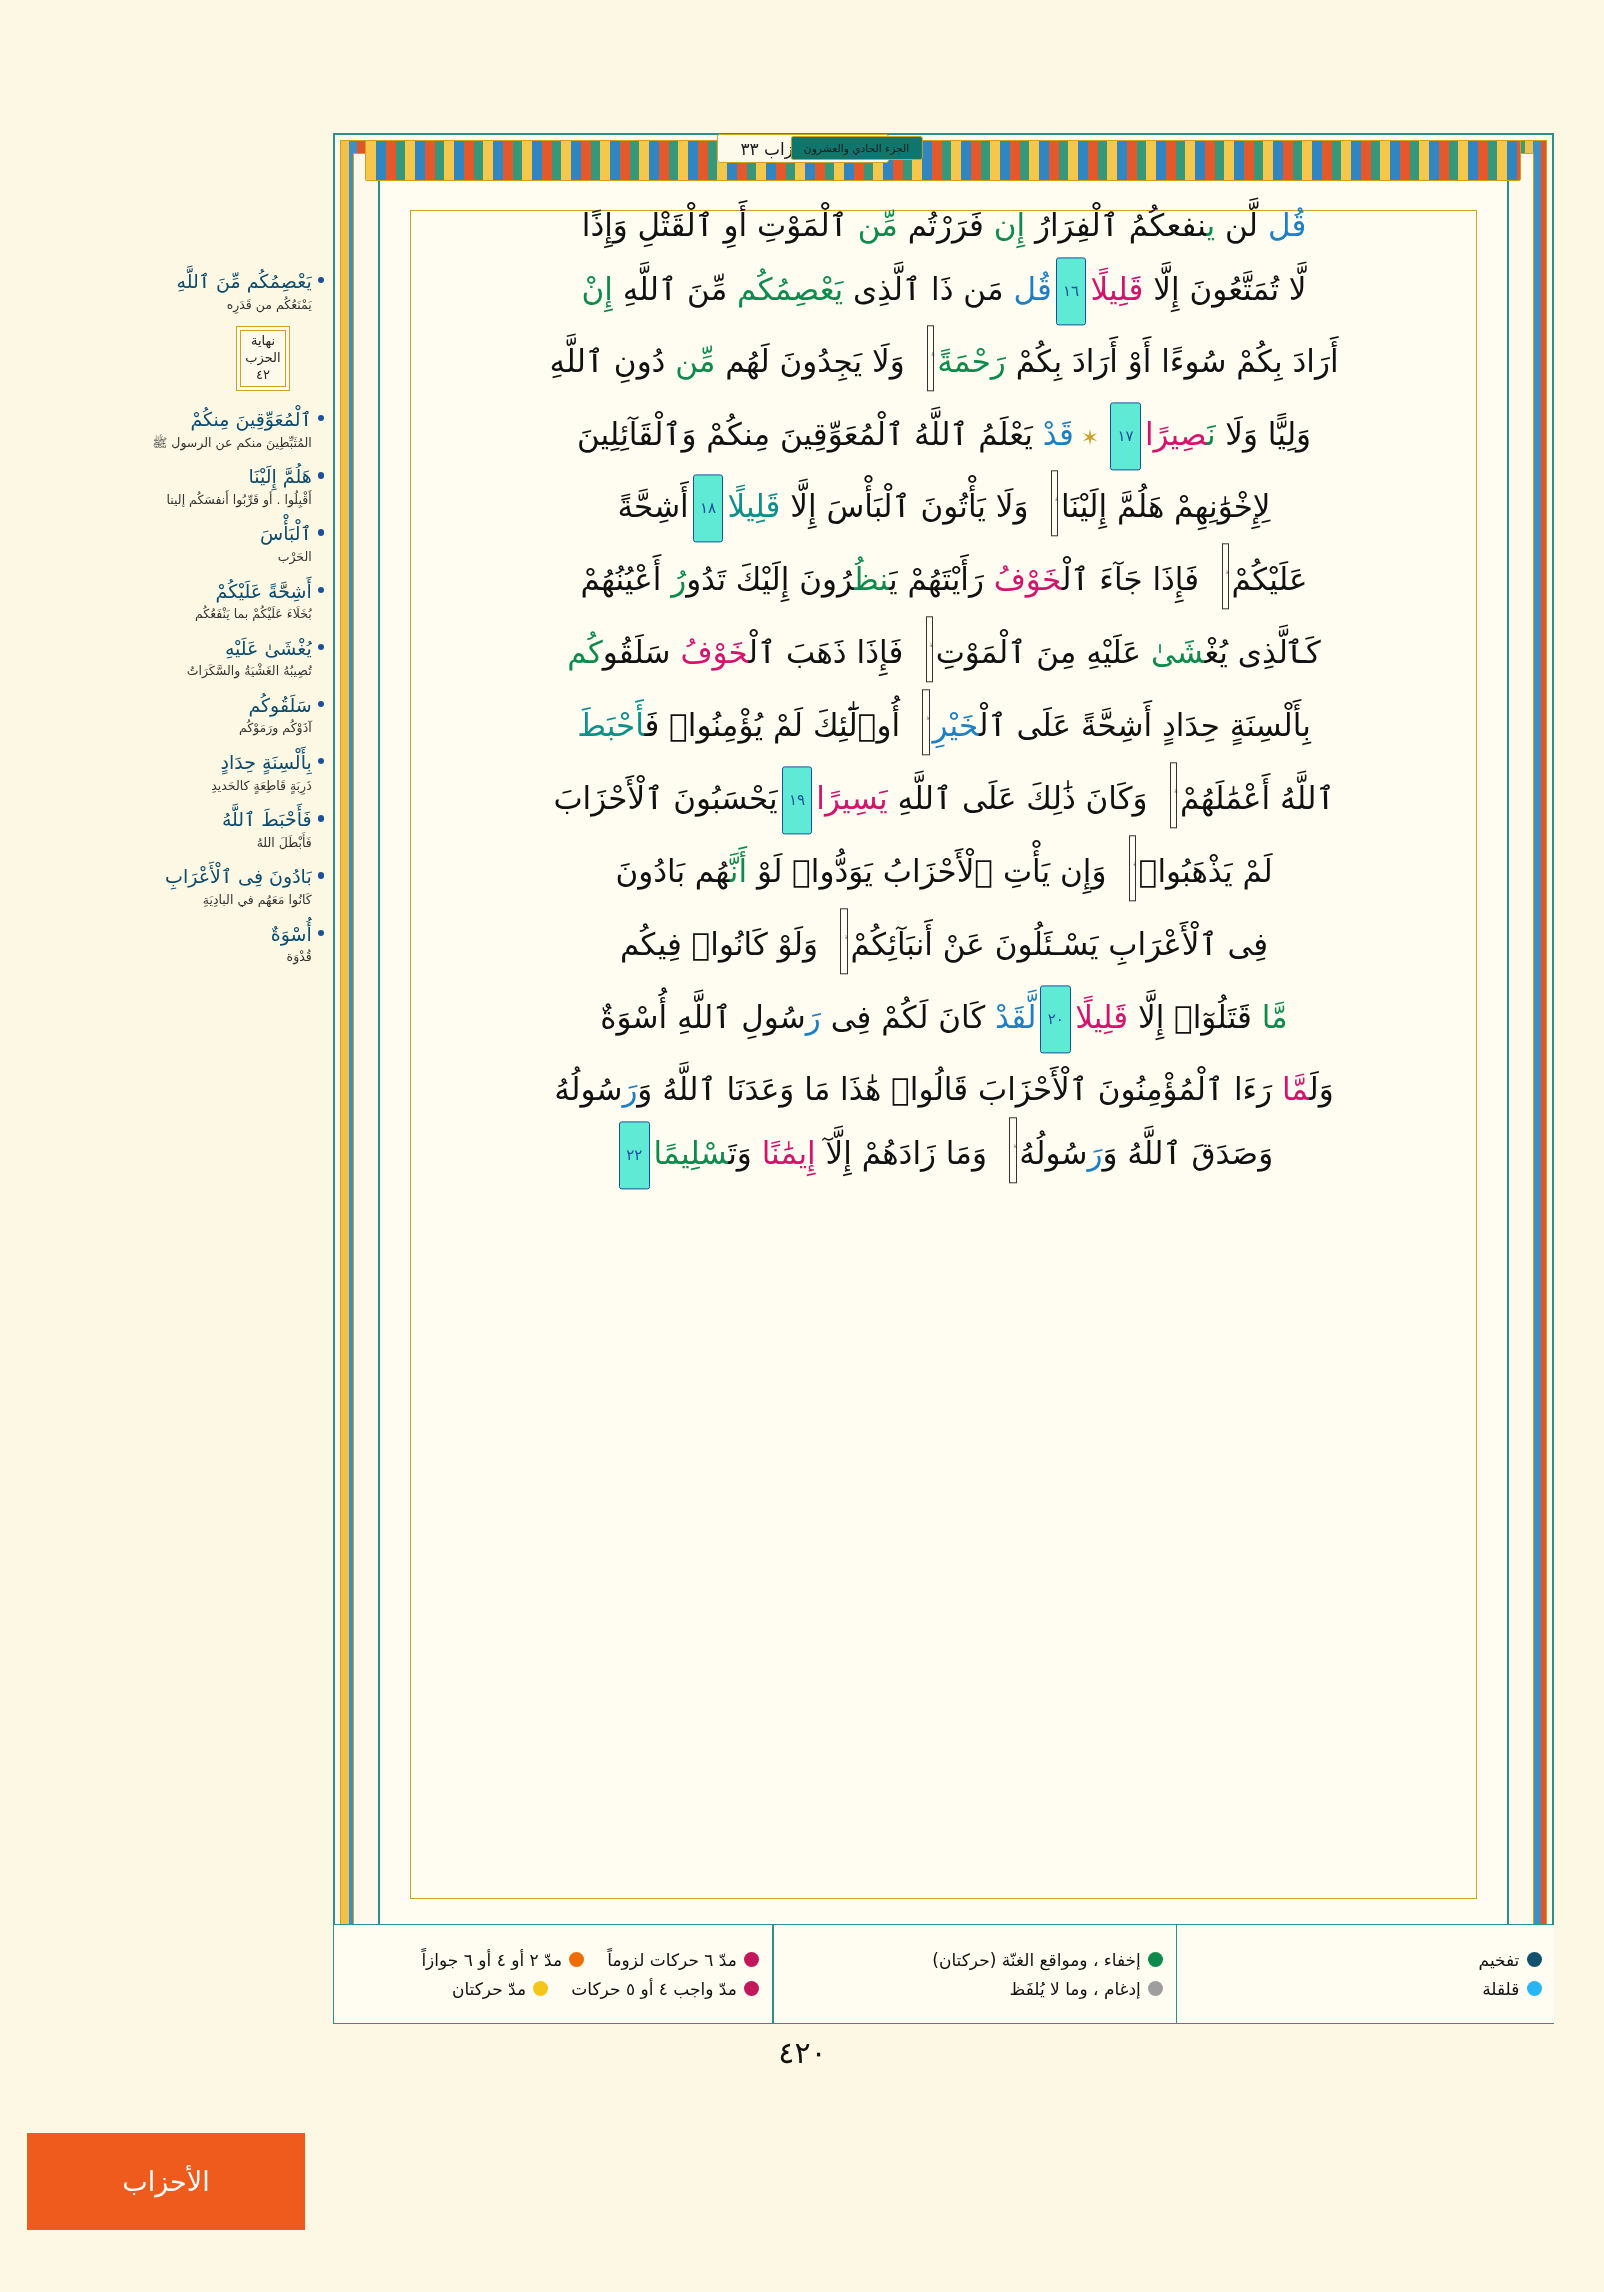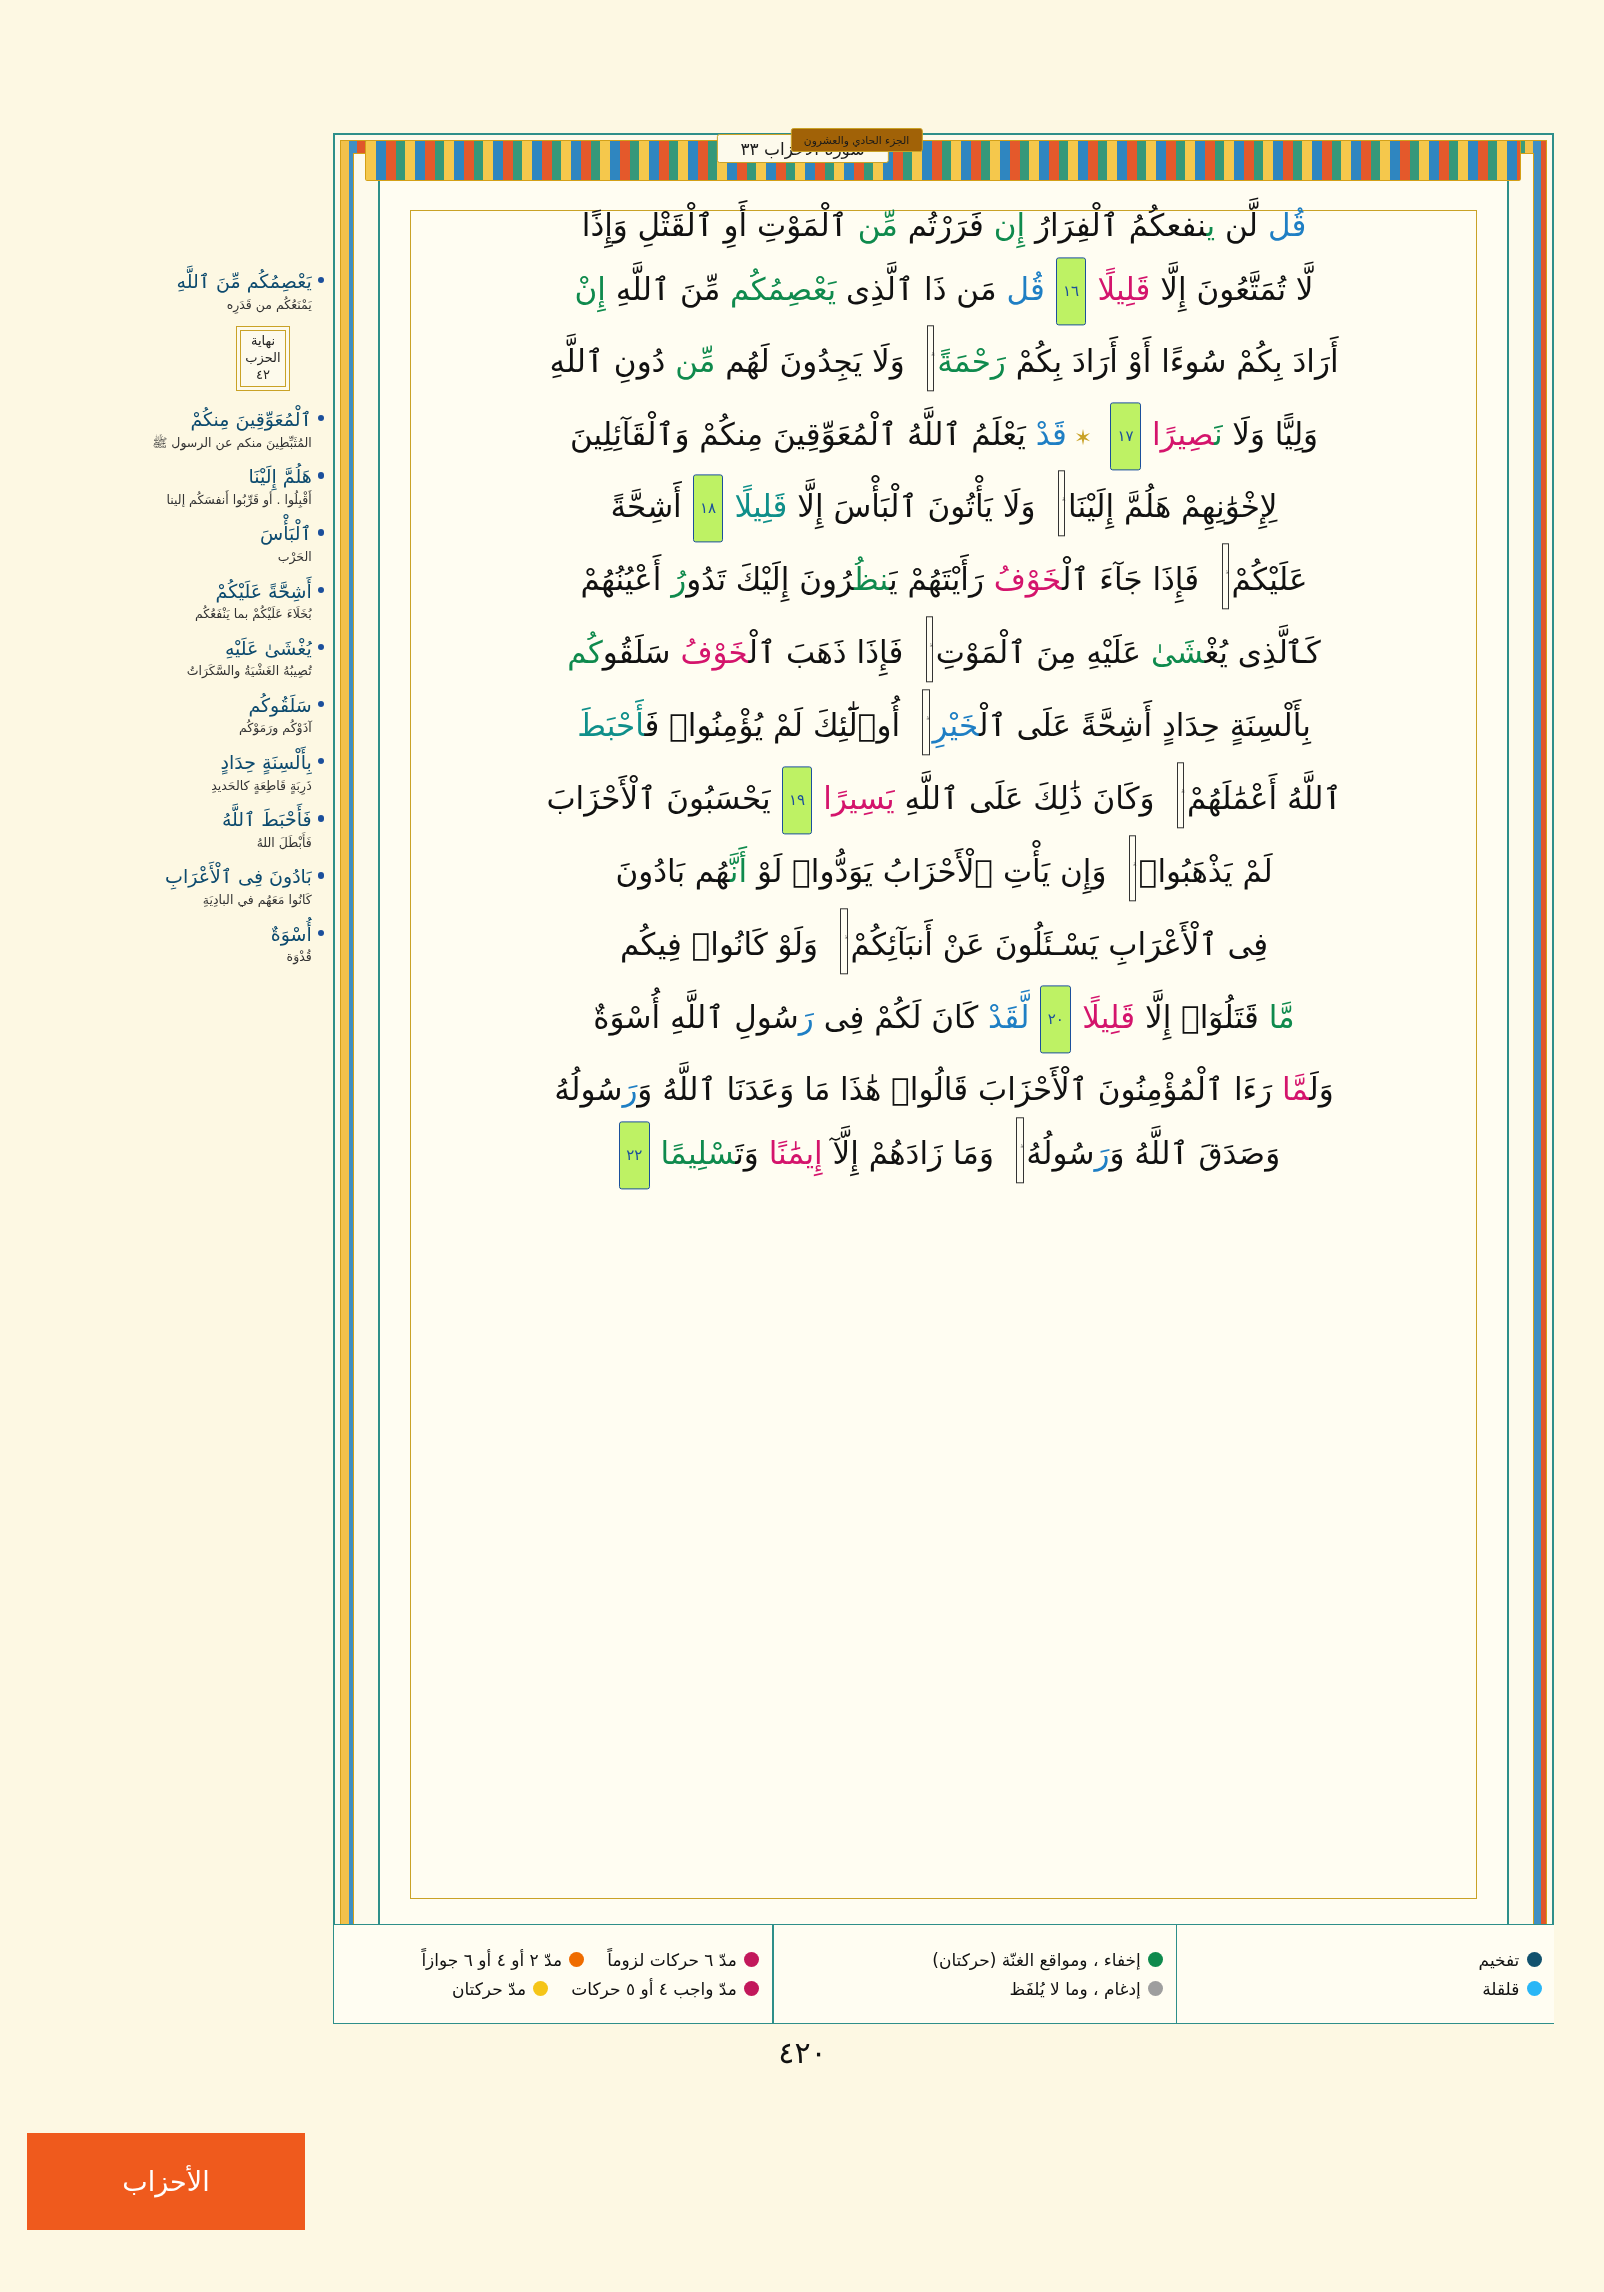--- a/index.html
+++ b/index.html
@@ -97,24 +97,24 @@
     font-family: "DejaVu Sans", sans-serif;
     font-size: 17px;
     color: #1a1a1a;
     direction: rtl;
     white-space: nowrap;
     border-radius: 2.7px;
   }
   .juz-plate {
     position: absolute;
     left: 50%;
-    top: 128px;
+    top: 136px;
     margin-left: 54px;
     transform: translateX(-50%);
-    background: #a16207;
+    background: #0f766e;
     border: 1.8px solid #c9a227;
     padding: 4.5px 12.5px;
     font-size: 10.7px;
     color: #1a1a1a;
     white-space: nowrap;
     z-index: 7;
     border-radius: 2.7px;
   }
   
   #quran-text {
@@ -147,22 +147,22 @@
   .t  { color: #0f8f8a; }   
   .k  { color: #111; }
   .ayah-mark {
     display: inline-block;
     border: 1.8px solid #1b4f9c;
     color: #1b4f9c;
     font-size: 15px;
     padding: 0.9px 6.3px;
     border-radius: 2.7px;
     transform: translateY(-3.6px);
-    margin: 0 11px;
-    background: #bef264;
+    margin: 0 4px;
+    background: #5eead4;
   }
   .sajda-star {
     display: inline-block;
     color: #c9a227;
     font-size: 21.5px;
     margin: 0 7.2px;
   }
   .stop-mark {
     display: inline-block;
     border: 0.9px solid #333;

